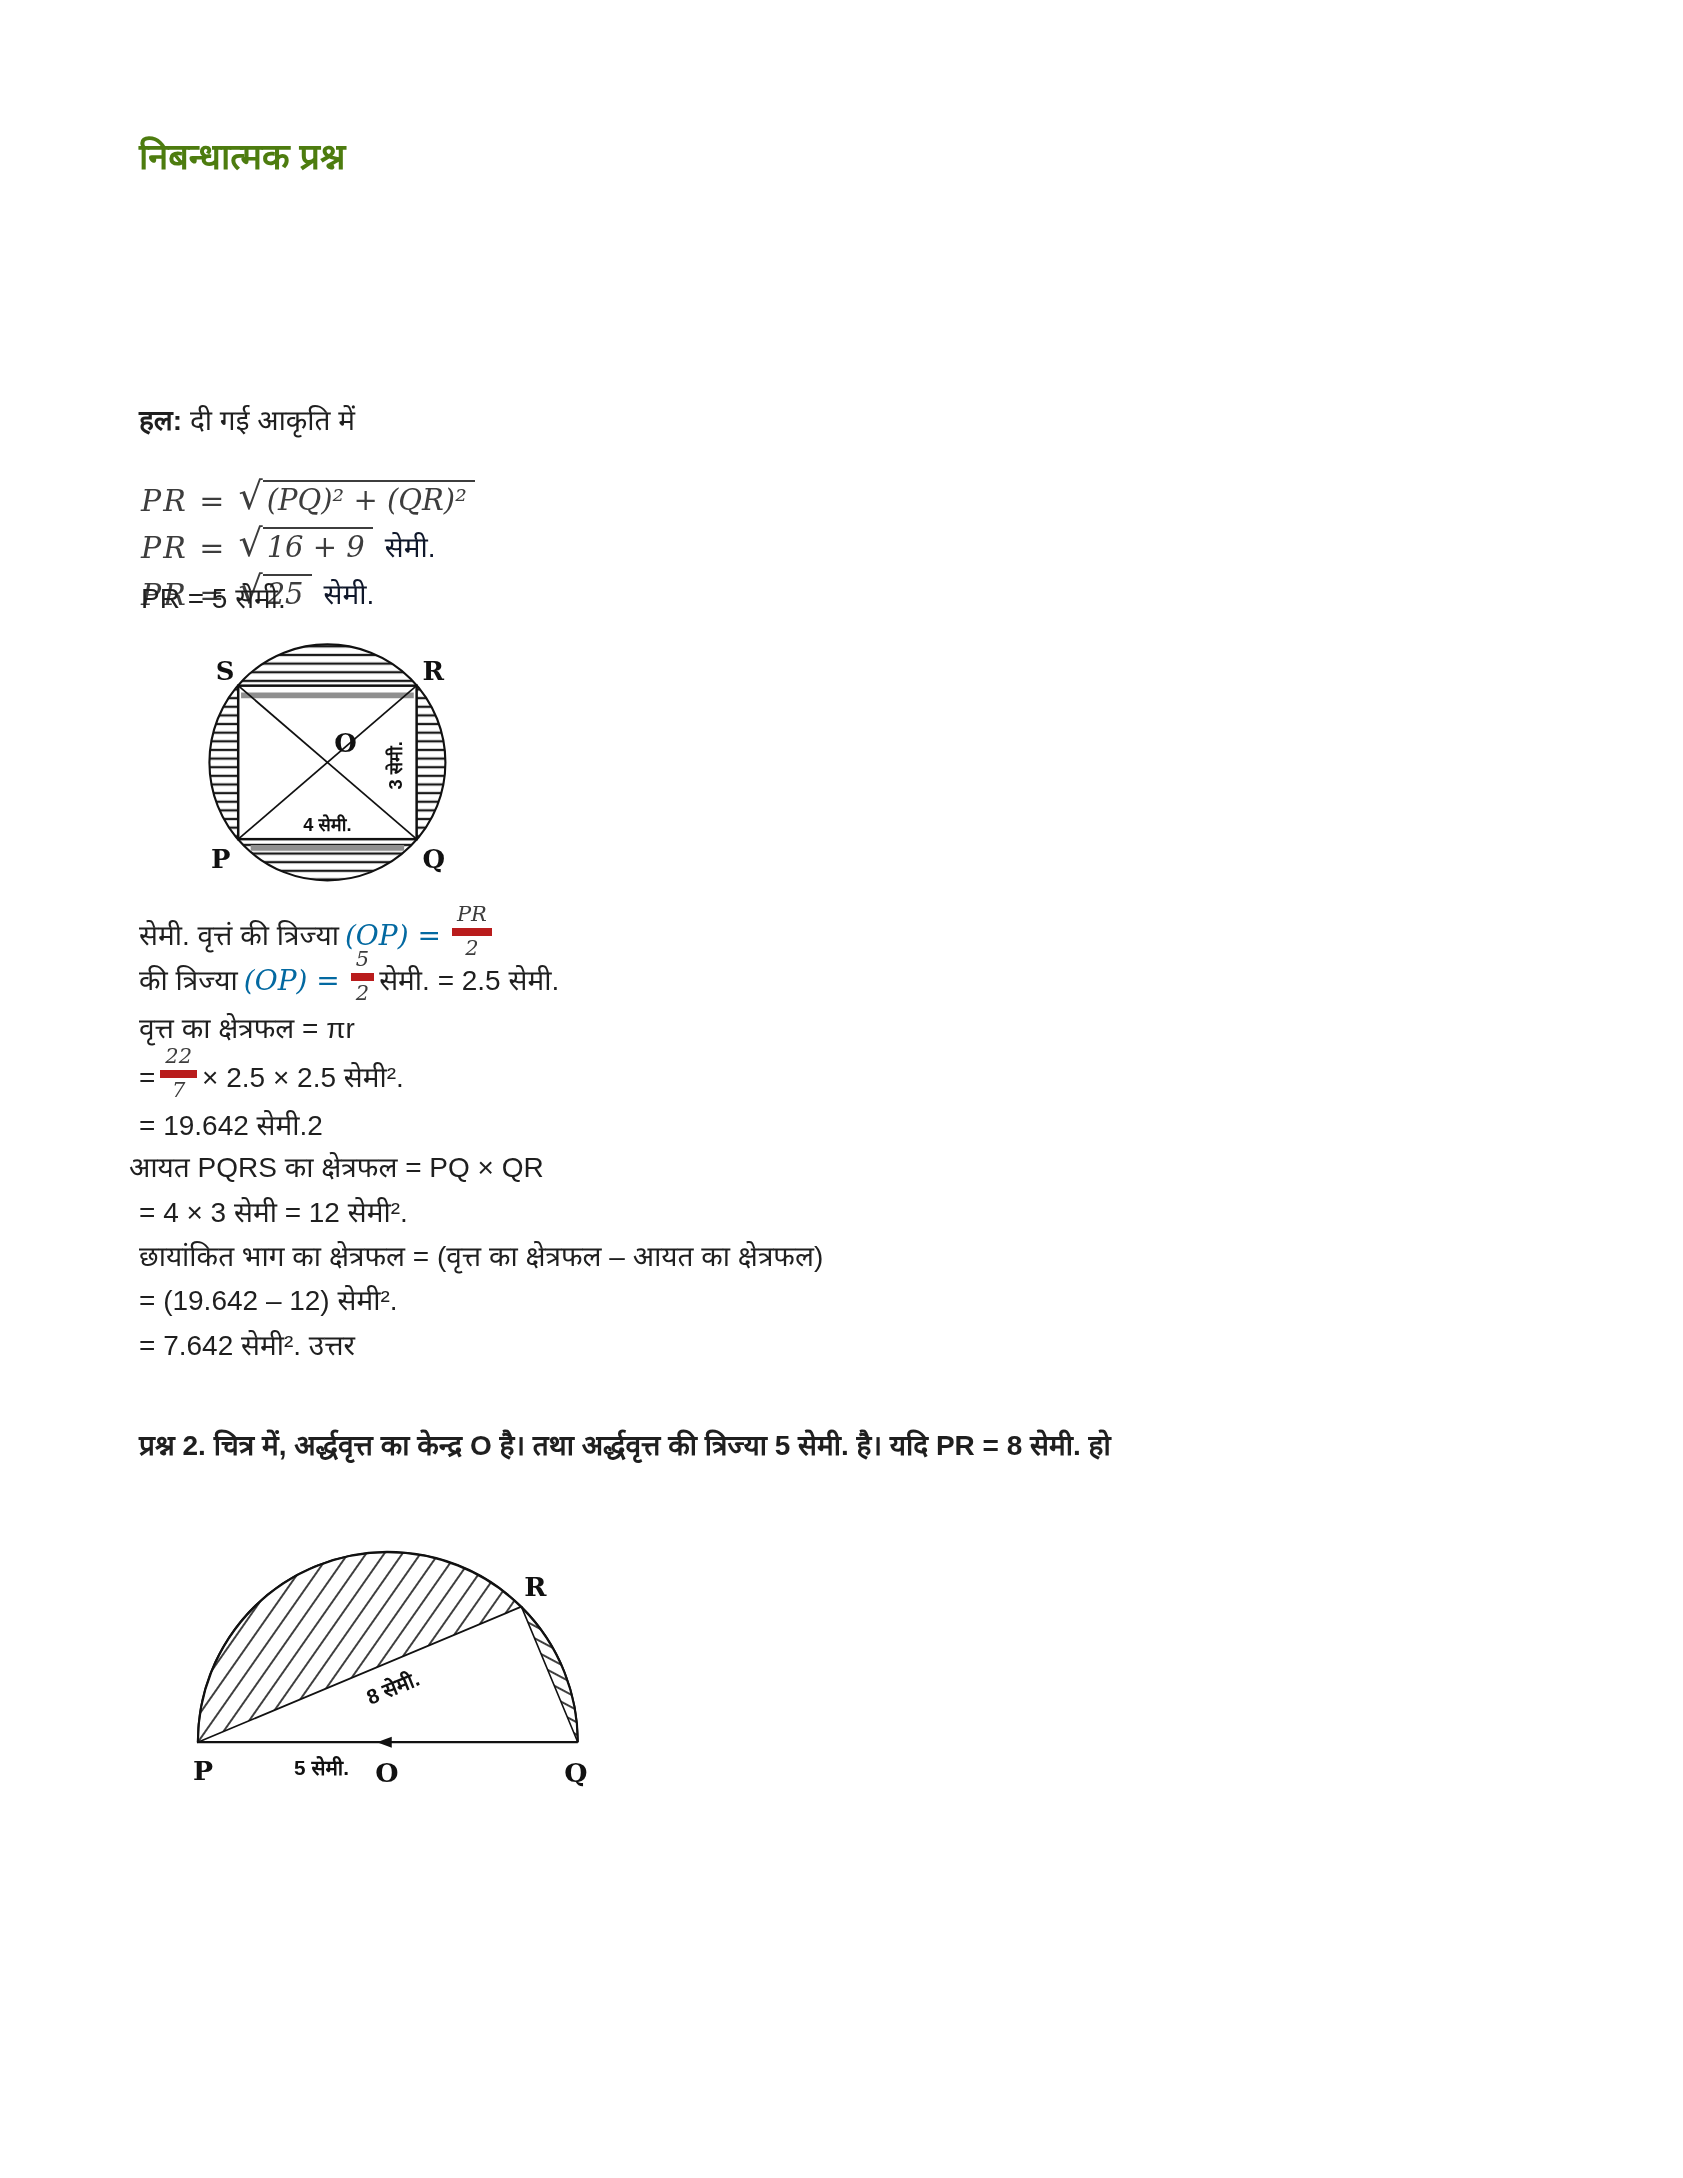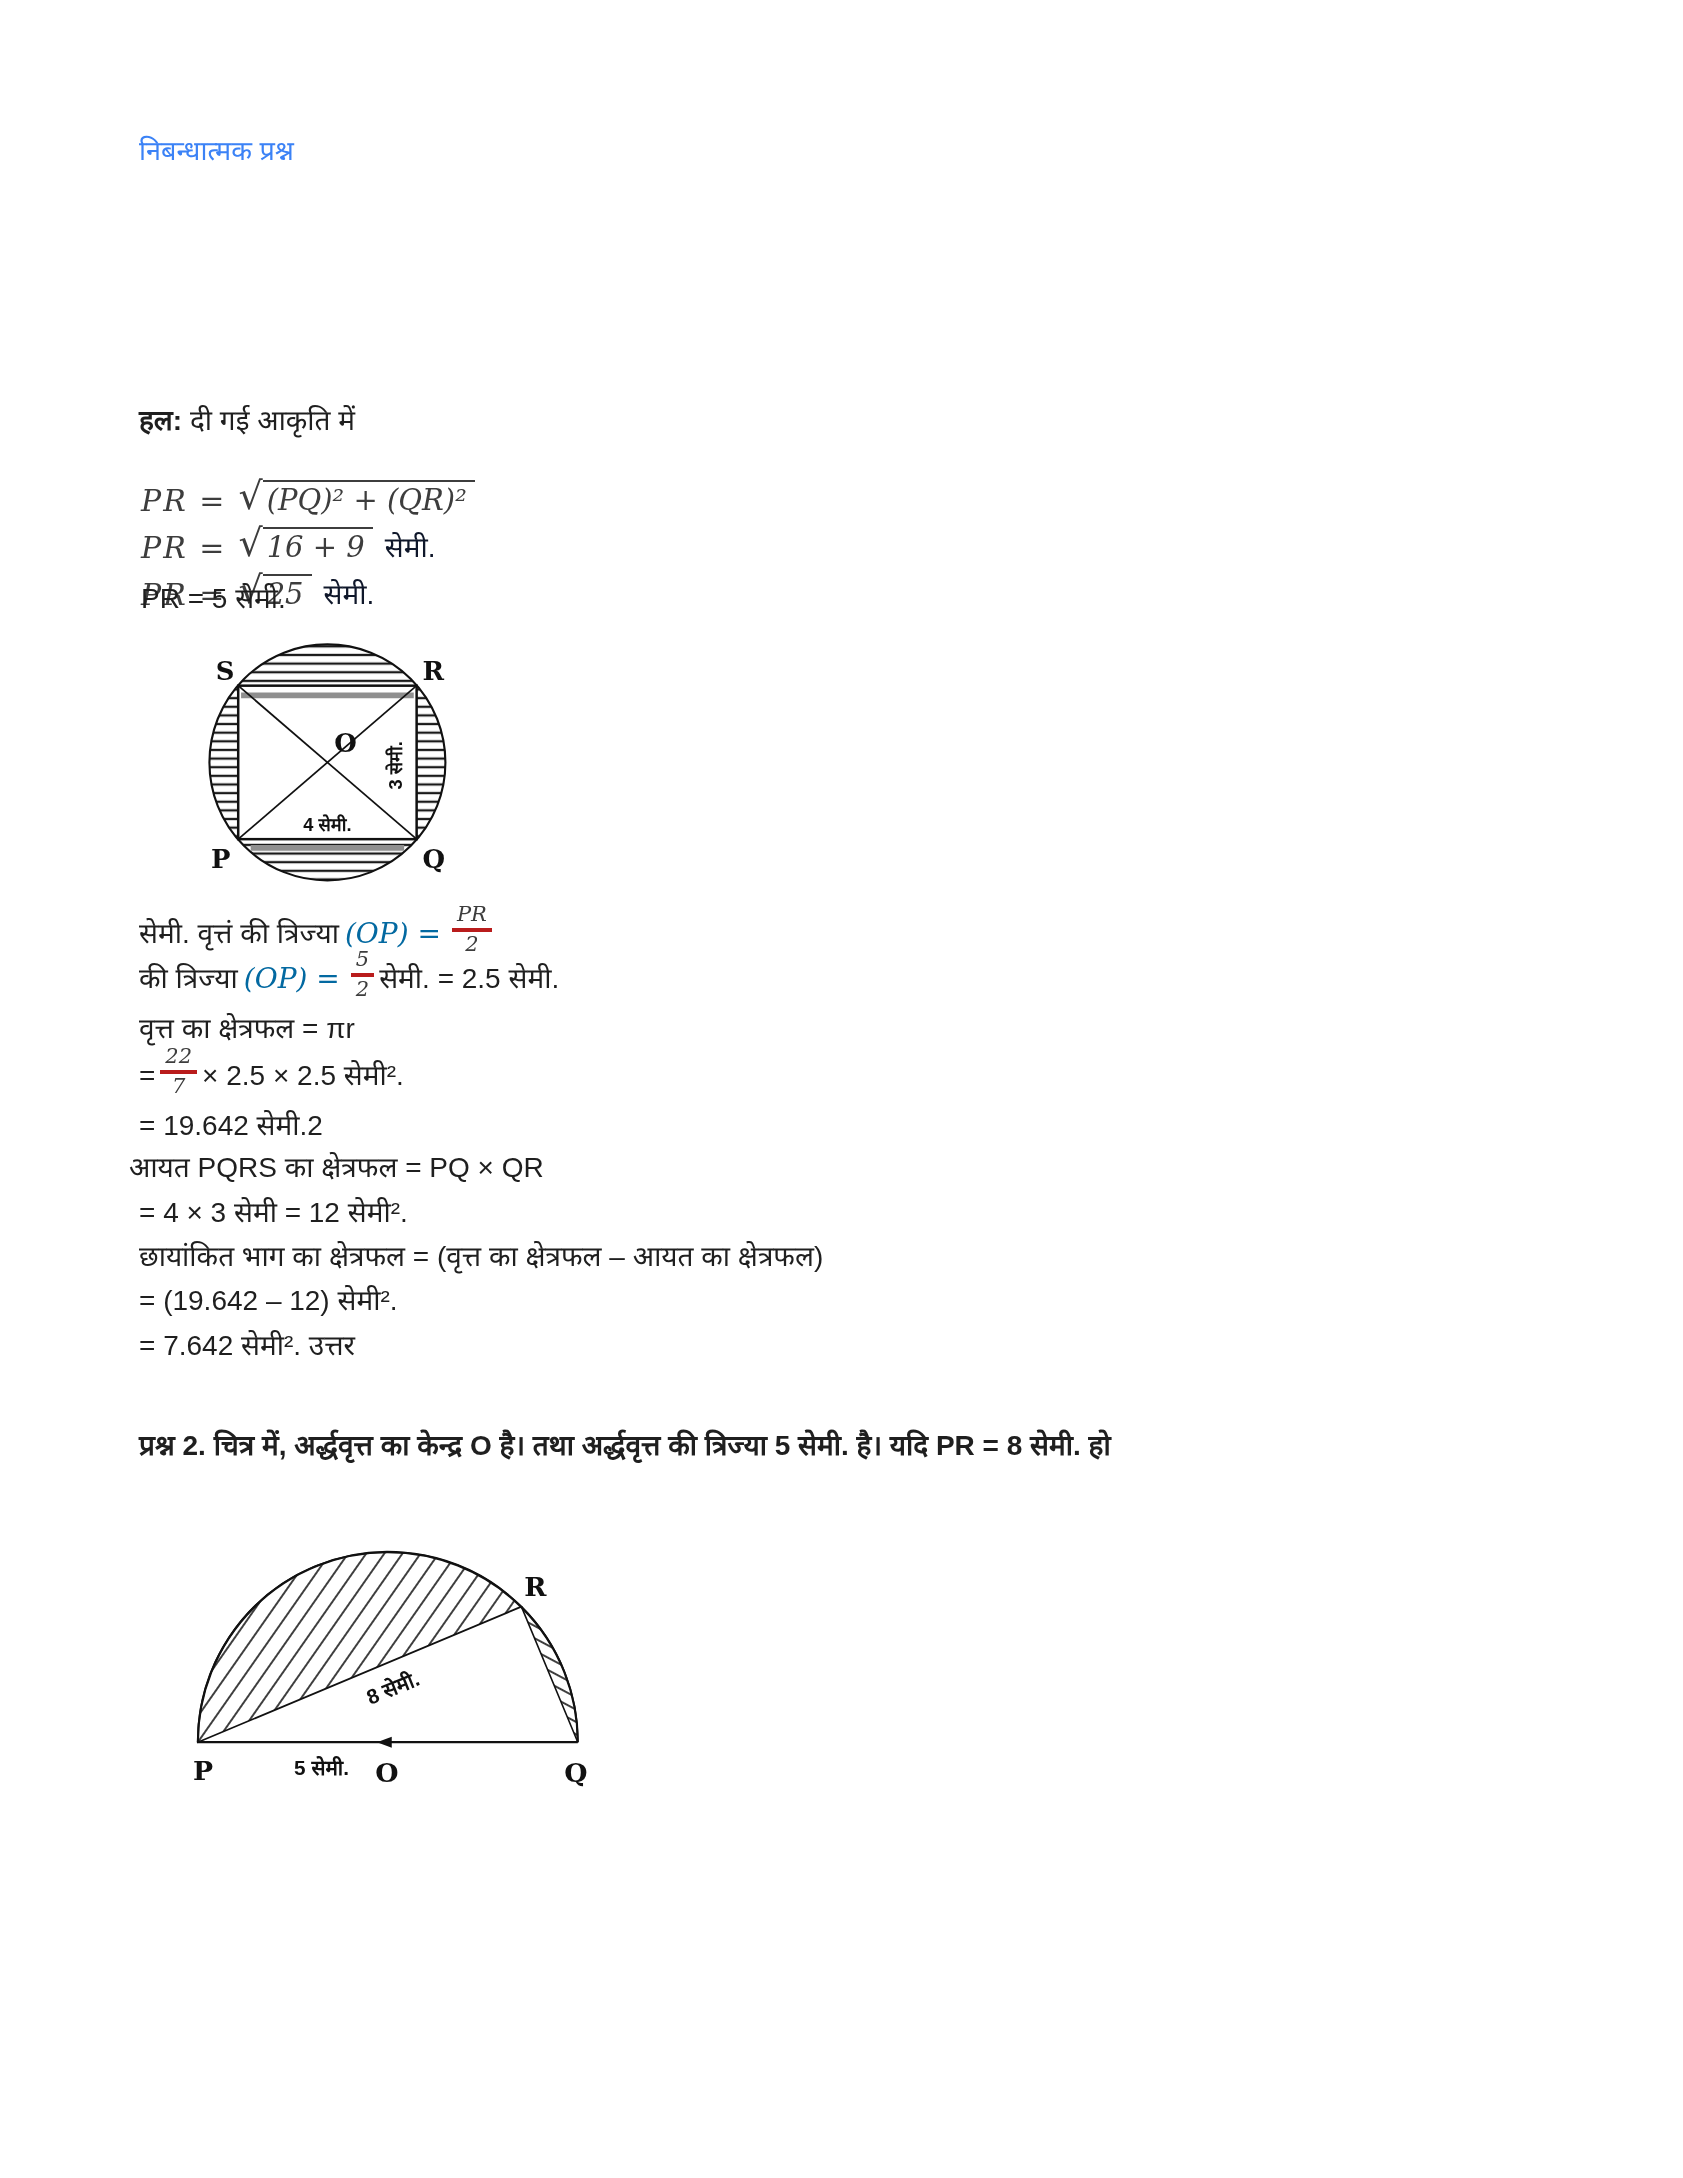--- a/index.html
+++ b/index.html
@@ -7,39 +7,39 @@
     position:relative;
     width:1683px;height:2178px;
     background:#ffffff;
     font-family:"Liberation Sans",sans-serif;
     color:#1f1f1f;
     overflow:hidden;
   }
   .abs{position:absolute;}
   .hindi{font-family:"Liberation Sans",sans-serif;}
   .b{font-weight:bold;}
-  .heading{font-size:27px;font-weight:normal;color:#3b82f6;}
+  .heading{font-size:36px;font-weight:bold;color:#4d7c0f;}
   .qtext{font-size:28px;font-weight:bold;line-height:39px;}
   .body-line{font-size:28px;line-height:34px;white-space:nowrap;}
   .mathline{
     font-family:"DejaVu Serif",serif;font-style:italic;color:#3d3d3d;
     font-size:30px;display:flex;align-items:flex-end;white-space:nowrap;margin-top:40px;
   }
   .mlhs{margin-right:12px;letter-spacing:2px;}
   .sqrt{display:inline-flex;align-items:flex-start;}
   .sqrt-sym{font-style:normal;font-size:38px;line-height:1;transform:translateY(-3px);}
   .radicand{border-top:2.5px solid #3d3d3d;padding:1px 8px 0 4px;font-size:29px;}
   .unit{font-style:normal;font-family:"Liberation Sans",sans-serif;color:#0f172a;margin-left:12px;font-size:28px;}
   .mpiece{font-family:"DejaVu Serif",serif;font-style:italic;color:#0369a1;margin:0 6px;}
   .frac{
     display:inline-flex;flex-direction:column;vertical-align:middle;text-align:center;
     font-family:"DejaVu Serif",serif;font-style:italic;color:#3d3d3d;
     font-size:21px;line-height:1.12;margin:0 5px;transform:translateY(-4px);
   }
-  .frac .num{border-bottom:4px solid #b91c1c;padding:0 5px 1px;}
+  .frac .num{border-bottom:8px solid #b91c1c;padding:0 5px 1px;}
   .frac .den{padding-top:1px;}
   .inline-row{display:flex;align-items:center;white-space:nowrap;}
   svg text{font-family:"DejaVu Serif",serif;}
   .figlabel{font-weight:bold;font-size:27px;fill:#111;}
   .figdim{font-family:"Liberation Sans",sans-serif;font-size:19px;fill:#111;font-weight:bold;}
 </style>
 </head>
 <body>
 
 <div class="page">

